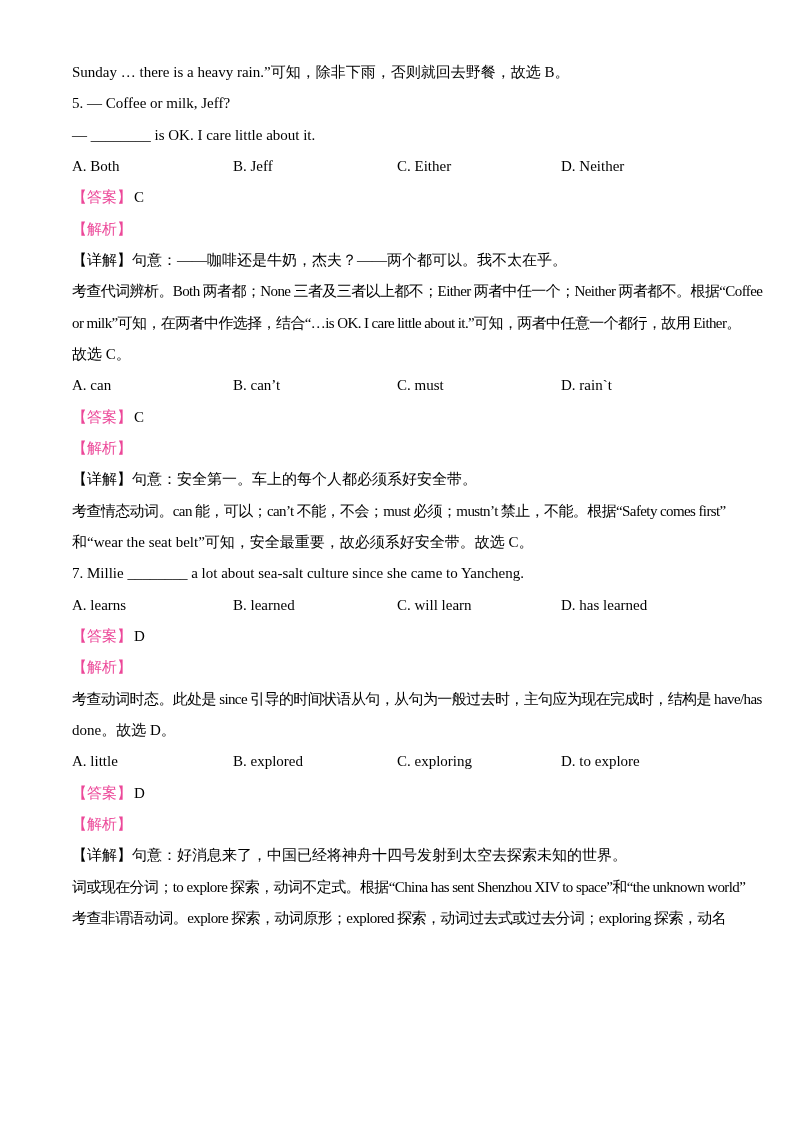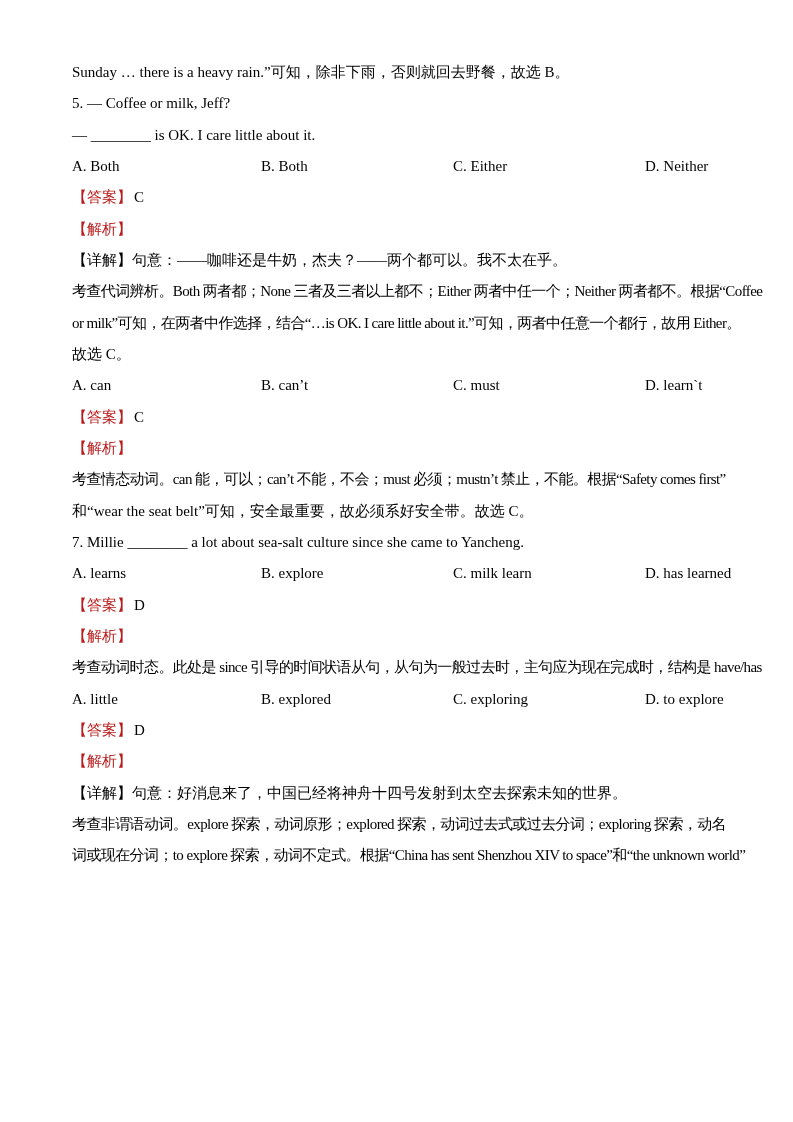--- a/index.html
+++ b/index.html
@@ -24,100 +24,101 @@
     height: 31.33px;
     line-height: 31.33px;
     font-size: 15px;
     white-space: nowrap;
   }
   
   .cond { letter-spacing: -0.6px; }
   .options {
     display: grid;
     grid-template-columns: 161px 164px 164px auto;
-    gap: 28px;
   }
-  .blu { color: #b91c1c; text-align: right; }
+  .blu { color: #ec4899; text-align: right; }
   .ansval { margin-left: 2px; }
 </style>
 </head>
 <body>
 
 <div class="page">
   <div class="content">
 
     <div class="line">Sunday … there is a heavy rain.”可知，除非下雨，否则就回去野餐，故选 B。</div>
 
     <section>
       <div class="line">5. — Coffee or milk, Jeff?</div>
       <div class="line">— ________ is OK. I care little about it.</div>
       <div class="line options">
         <span>A. Both</span>
-        <span>B. Both</span>
+        <span>B. Jeff</span>
         <span>C. Either</span>
         <span>D. Neither</span>
       </div>
       <div class="line">
         <span class="blu">【答案】</span><span class="ansval">C</span>
       </div>
       <div class="line">
         <span class="blu">【解析】</span>
       </div>
       <div class="line">【详解】句意：——咖啡还是牛奶，杰夫？——两个都可以。我不太在乎。</div>
       <div class="line cond">考查代词辨析。Both 两者都；None 三者及三者以上都不；Either 两者中任一个；Neither 两者都不。根据“Coffee</div>
       <div class="line cond">or milk”可知，在两者中作选择，结合“…is OK. I care little about it.”可知，两者中任意一个都行，故用 Either。</div>
       <div class="line">故选 C。</div>
     </section>
 
     <section>
       <div class="line options">
         <span>A. can</span>
         <span>B. can’t</span>
         <span>C. must</span>
-        <span>D. learn`t</span>
+        <span>D. rain`t</span>
       </div>
       <div class="line">
         <span class="blu">【答案】</span><span class="ansval">C</span>
       </div>
       <div class="line">
         <span class="blu">【解析】</span>
       </div>
+      <div class="line">【详解】句意：安全第一。车上的每个人都必须系好安全带。</div>
       <div class="line cond">考查情态动词。can 能，可以；can’t 不能，不会；must 必须；mustn’t 禁止，不能。根据“Safety comes first”</div>
       <div class="line">和“wear the seat belt”可知，安全最重要，故必须系好安全带。故选 C。</div>
     </section>
 
     <section>
       <div class="line">7. Millie ________ a lot about sea-salt culture since she came to Yancheng.</div>
       <div class="line options">
         <span>A. learns</span>
-        <span>B. explore</span>
-        <span>C. milk learn</span>
+        <span>B. learned</span>
+        <span>C. will learn</span>
         <span>D. has learned</span>
       </div>
       <div class="line">
         <span class="blu">【答案】</span><span class="ansval">D</span>
       </div>
       <div class="line">
         <span class="blu">【解析】</span>
       </div>
       <div class="line cond">考查动词时态。此处是 since 引导的时间状语从句，从句为一般过去时，主句应为现在完成时，结构是 have/has</div>
+      <div class="line">done。故选 D。</div>
     </section>
 
     <section>
       <div class="line options">
         <span>A. little</span>
         <span>B. explored</span>
         <span>C. exploring</span>
         <span>D. to explore</span>
       </div>
       <div class="line">
         <span class="blu">【答案】</span><span class="ansval">D</span>
       </div>
       <div class="line">
         <span class="blu">【解析】</span>
       </div>
       <div class="line">【详解】句意：好消息来了，中国已经将神舟十四号发射到太空去探索未知的世界。</div>
+      <div class="line cond">词或现在分词；to explore 探索，动词不定式。根据“China has sent Shenzhou XIV to space”和“the unknown world”</div>
       <div class="line cond">考查非谓语动词。explore 探索，动词原形；explored 探索，动词过去式或过去分词；exploring 探索，动名</div>
-      <div class="line cond">词或现在分词；to explore 探索，动词不定式。根据“China has sent Shenzhou XIV to space”和“the unknown world”</div>
     </section>
 
   </div>
 </div>
 
 </body></html>

